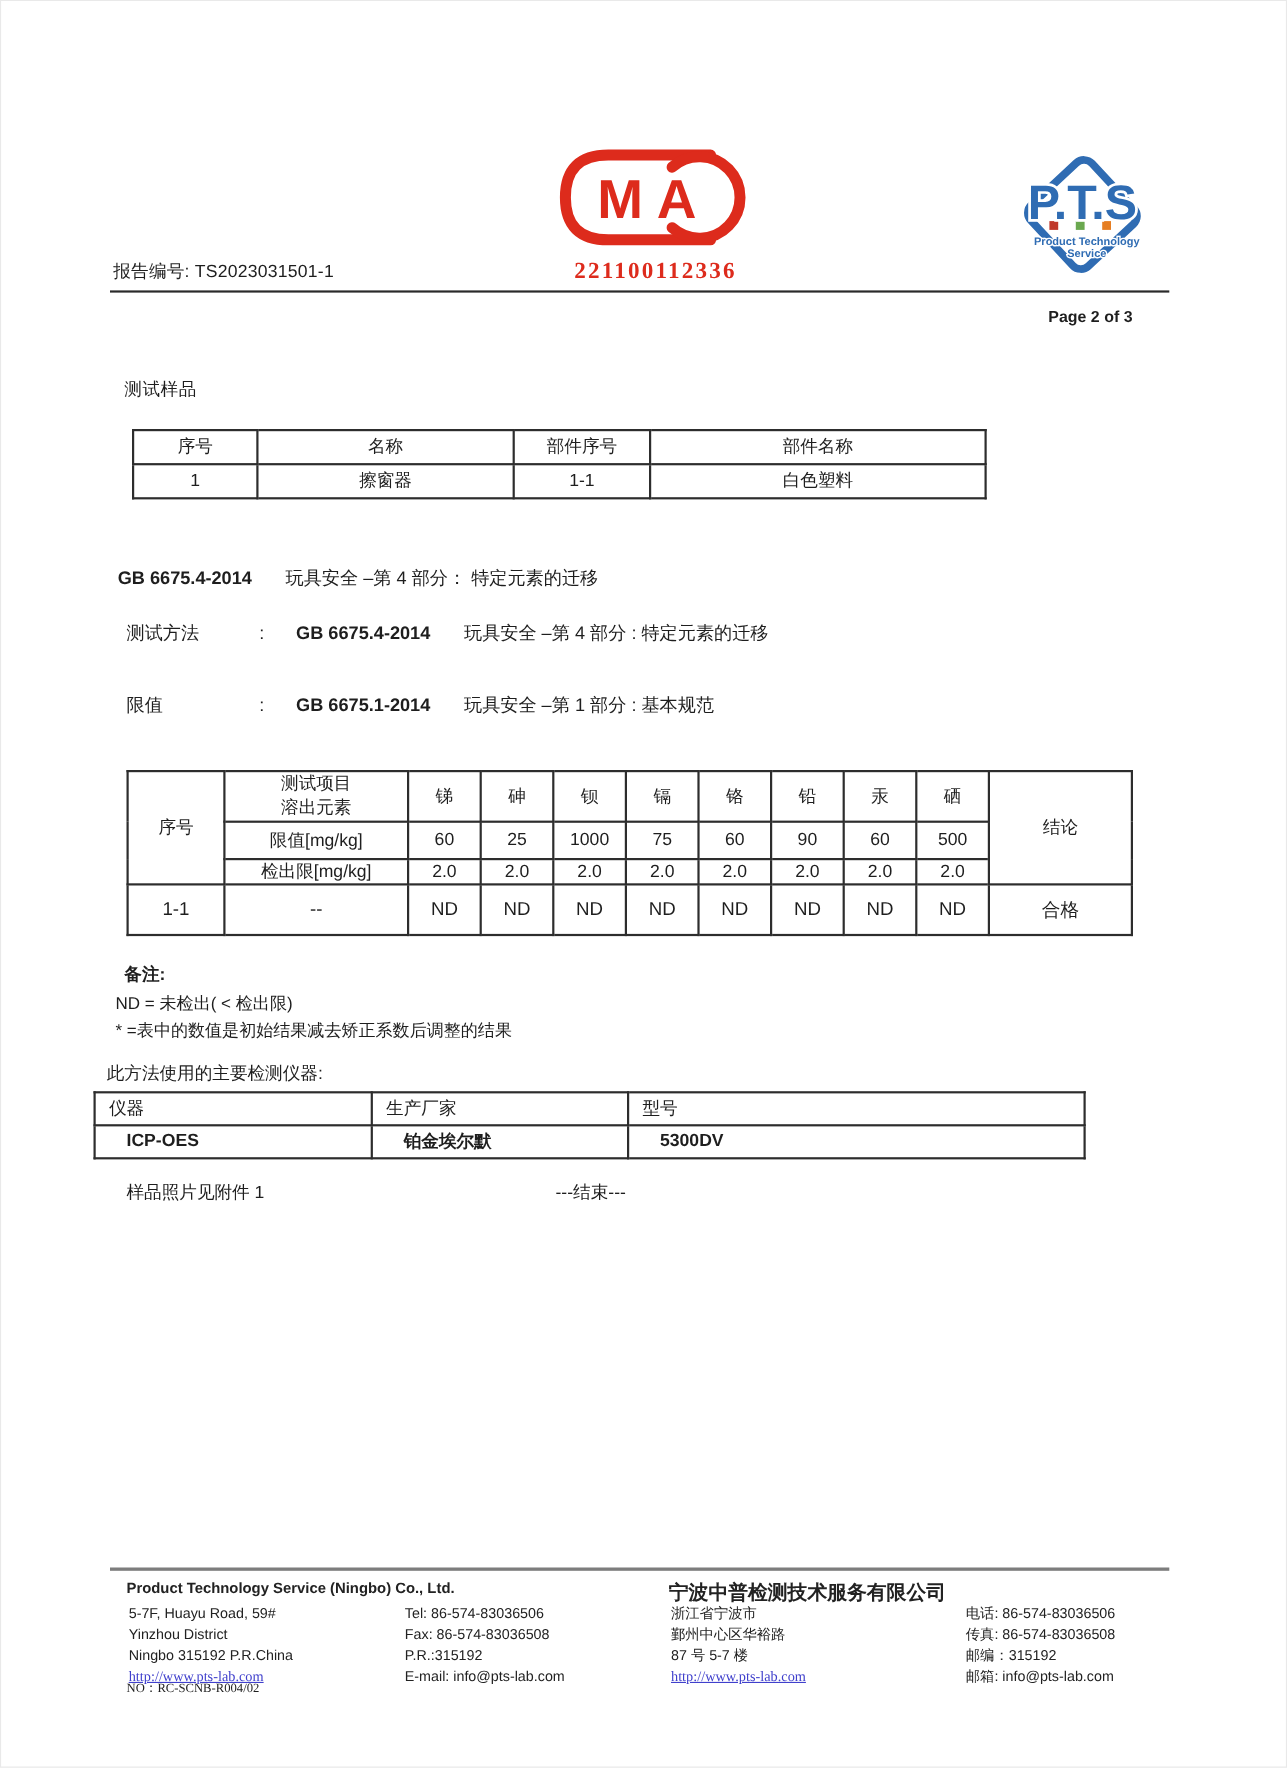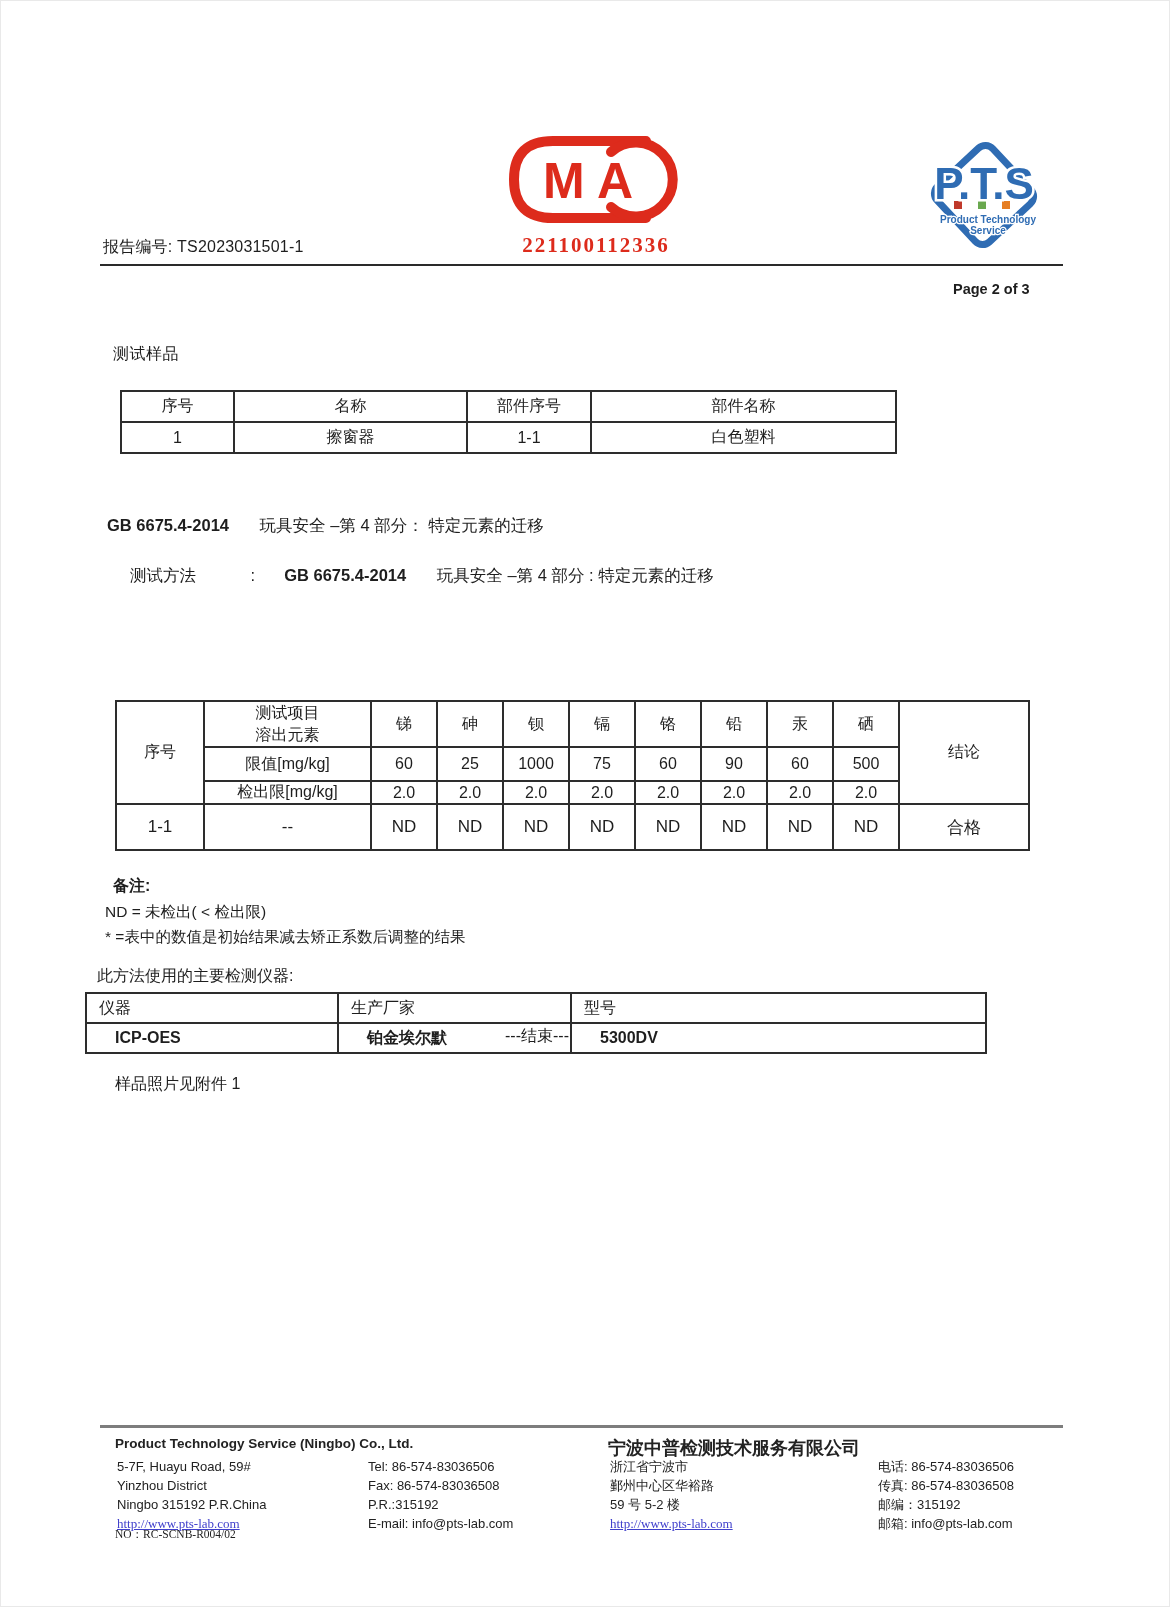--- a/index.html
+++ b/index.html
@@ -30,21 +30,21 @@
   .report-no { left:103px; top:237px; font-size:16px; font-weight:normal; letter-spacing:0.2px; }
   .head-rule { left:100px; top:264px; width:963px; height:2px; background:#2a2a2a; }
   .page-ind { left:953px; top:281px; width:110px; font-size:14.5px; font-weight:bold; text-align:left; }
 
   
   .sec-title { font-size:16px; letter-spacing:0.5px; }
   .sample-title { left:113px; top:344px; }
   .gb-heading { left:107px; top:515px; font-size:16.5px; }
   .gb-heading .code { font-weight:bold; }
   .gb-heading .desc { margin-left:26px; }
-  .std-line { left:130px; top:0; font-size:16.5px; }
+  .std-line { left:115px; top:0; font-size:16.5px; }
   .std-label { display:inline-block; width:116px; }
   .std-colon { display:inline-block; width:29px; }
   .std-code { font-weight:bold; }
   .std-desc { margin-left:26px; }
 
   
   table { border-collapse:collapse; table-layout:fixed; }
   td { border:2px solid #2d2d2d; text-align:center; font-size:16px; overflow:hidden; }
 
   .sample-table-wrap { left:120px; top:390px; }
@@ -63,21 +63,21 @@
   .note-line1 { left:105px; top:902px; font-size:15.5px; }
   .note-line2 { left:105px; top:927px; font-size:15.5px; }
 
   .instr-title { left:97px; top:966px; font-size:16px; }
   .instr-table-wrap { left:85px; top:992px; }
   .instr-table { width:900px; }
   .instr-table td { height:30px; text-align:left; padding-left:12px; }
   .instr-table .data td { font-weight:bold;padding-left:28px; }
 
   .closing-note { left:115px; top:1074px; font-size:16px; }
-  .end-mark { left:505px; top:1026px; font-size:16px; }
+  .end-mark { left:505px; top:1074px; font-size:16px; }
 
   
   .foot-rule { left:100px; top:1425px; width:963px; height:3px; background:#7d7d7d; }
   .footer { font-size:13px; color:#222; }
   .f-company-en { left:115px; top:1436px; font-weight:bold; font-size:13.5px; }
   .f-company-cn { left:608px; top:1436px; font-weight:bold; font-size:18px; }
   .f-col { line-height:19px; }
   .f-col1 { left:117px; top:1457px; width:245px; }
   .f-col2 { left:368px; top:1457px; width:235px; }
   .f-col3 { left:610px; top:1457px; width:260px; }
@@ -144,20 +144,26 @@
 
   <div class="abs gb-heading">
     <span class="code">GB 6675.4-2014</span>
     <span class="desc">玩具安全 –第 4 部分： 特定元素的迁移</span>
   </div>
   <div class="abs std-line" style="top:565px">
     <span class="std-label">测试方法</span>
     <span class="std-colon">:</span>
     <span class="std-code">GB 6675.4-2014</span>
     <span class="std-desc">玩具安全 –第 4 部分 : 特定元素的迁移</span>
+  </div>
+  <div class="abs std-line" style="top:630px">
+    <span class="std-label">限值</span>
+    <span class="std-colon">:</span>
+    <span class="std-code">GB 6675.1-2014</span>
+    <span class="std-desc">玩具安全 –第 1 部分 : 基本规范</span>
   </div>
 
   <div class="abs results-table-wrap">
     <table class="results-table">
       <colgroup>
         <col style="width:88px">
           <col style="width:167px">
         <col style="width:66px">
           <col style="width:66px">
           <col style="width:66px">
@@ -268,21 +274,21 @@
   </div>
   <div class="abs footer f-col f-col2">
     <div>Tel: 86-574-83036506</div>
     <div>Fax: 86-574-83036508</div>
     <div>P.R.:315192</div>
     <div>E-mail: info@pts-lab.com</div>
   </div>
   <div class="abs footer f-col f-col3">
     <div>浙江省宁波市</div>
     <div>鄞州中心区华裕路</div>
-    <div>59 号 5-2 楼</div>
+    <div>87 号 5-7 楼</div>
     <div><a class="f-link">http://www.pts-lab.com</a></div>
   </div>
   <div class="abs footer f-col f-col4">
     <div>电话: 86-574-83036506</div>
     <div>传真: 86-574-83036508</div>
     <div>邮编：315192</div>
     <div>邮箱: info@pts-lab.com</div>
   </div>
   <div class="abs doc-no">NO：RC-SCNB-R004/02</div>
 

